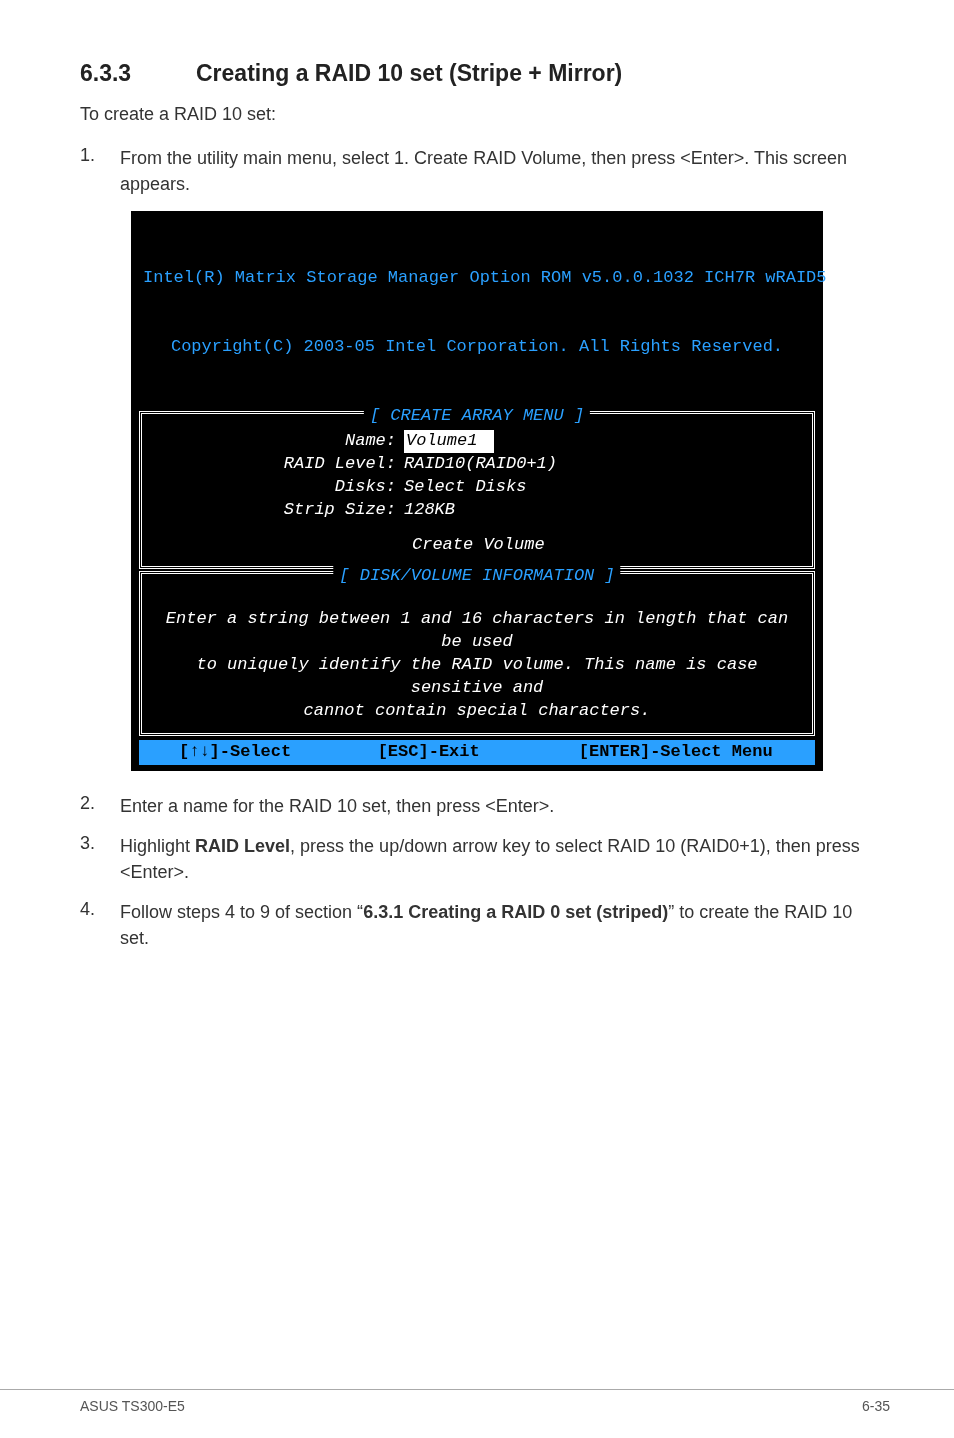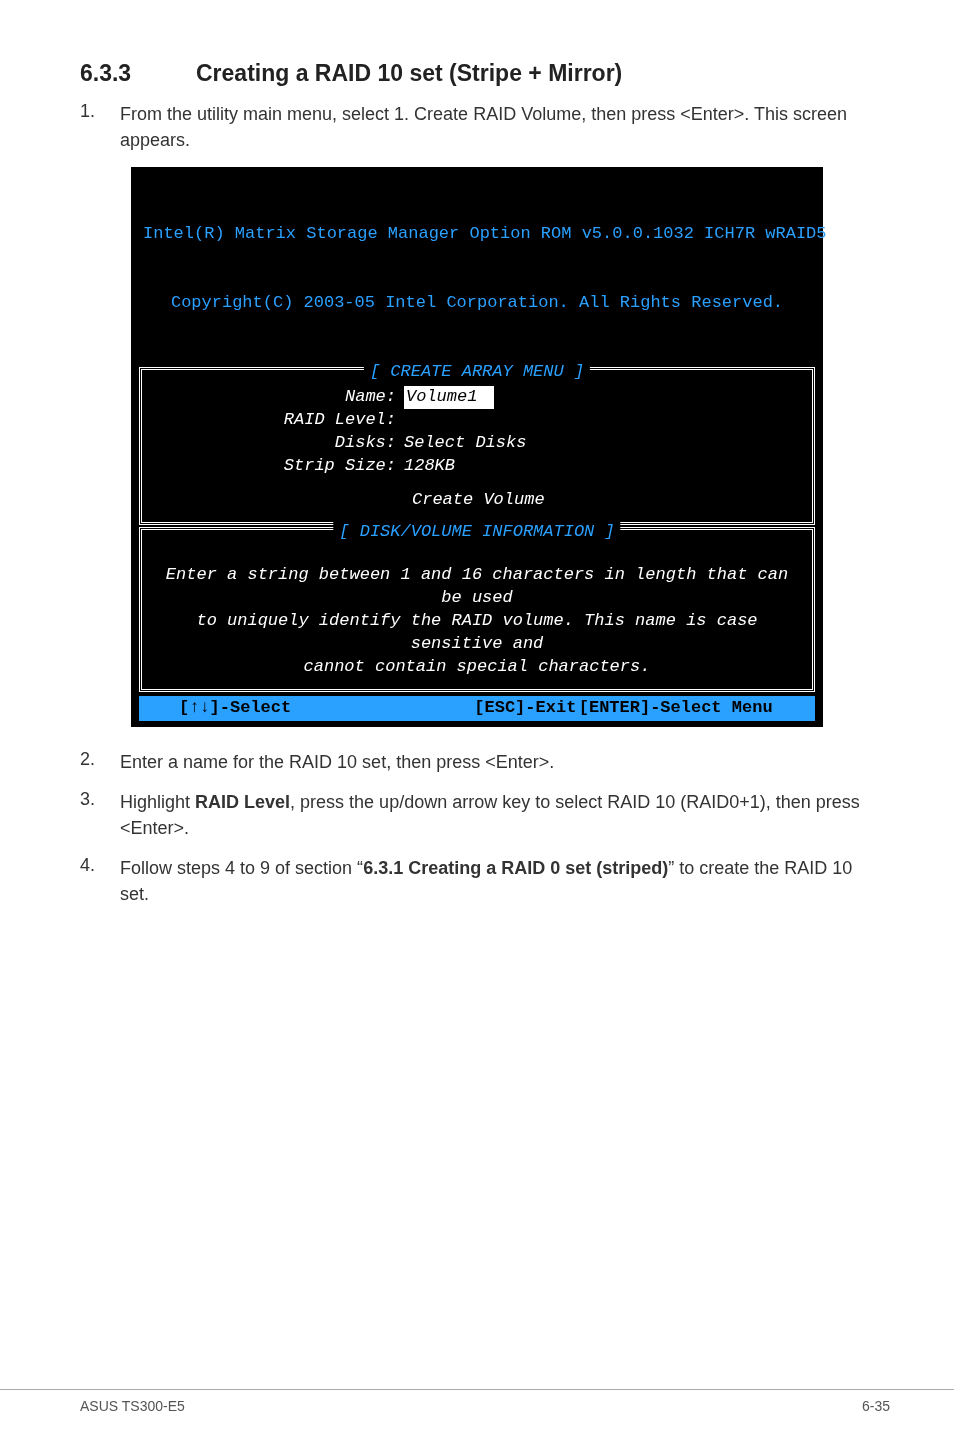--- a/index.html
+++ b/index.html
@@ -115,21 +115,21 @@
   }
   .term-foot {
     margin: 4px 8px 0 8px;
     background: #2aa0ff;
     color: #000;
     display: flex;
     padding: 1px 40px;
     font-weight: bold;
   }
   .term-foot .fcol { flex: 1; text-align: left; white-space: pre; }
-  .term-foot .fcol.mid { text-align: right; }
+  .term-foot .fcol.mid { text-align: left; }
   .term-foot .fcol.right { text-align: center; }
 
   .footer {
     position: fixed;
     bottom: 0;
     left: 0;
     width: 954px;
     left: 50%;
     transform: translateX(-50%);
     border-top: 1px solid #aaa;
@@ -144,20 +144,21 @@
 </head>
 <body>
 
 <div class="page">
 
   <div class="section-heading">
     <span class="num">6.3.3</span>
     <span>Creating a RAID 10 set (Stripe + Mirror)</span>
   </div>
 
+  <p class="body-text">To create a RAID 10 set:</p>
 
   <ol class="steps">
     <li>
       <span class="marker">1.</span>
       <span class="list-text">From the utility main menu, select 1. Create RAID Volume, then press &lt;Enter&gt;. This screen appears.</span>
     </li>
   </ol>
 
   <div class="terminal">
     <div class="term-header">
@@ -167,20 +168,21 @@
 
     <div class="term-box">
       <div class="term-box-title">[ CREATE ARRAY MENU ]</div>
       <div class="kv-rows">
         <div class="kv-row">
           <span class="kv-label">Name:</span>
           <span class="kv-value"><span class="highlight-chip">Volume1</span></span>
         </div>
         <div class="kv-row">
           <span class="kv-label">RAID Level:</span>
+          <span class="kv-value">RAID10(RAID0+1)</span>
         </div>
         <div class="kv-row">
           <span class="kv-label">Disks:</span>
           <span class="kv-value">Select Disks</span>
         </div>
         <div class="kv-row">
           <span class="kv-label">Strip Size:</span>
           <span class="kv-value">128KB</span>
         </div>
       </div>

